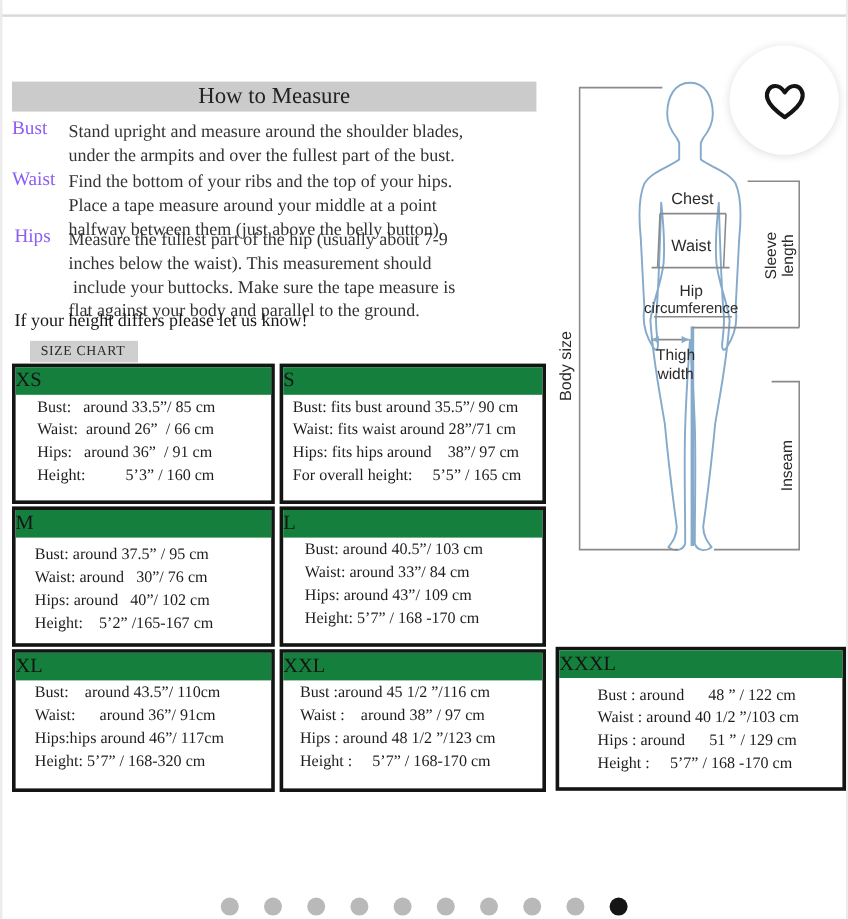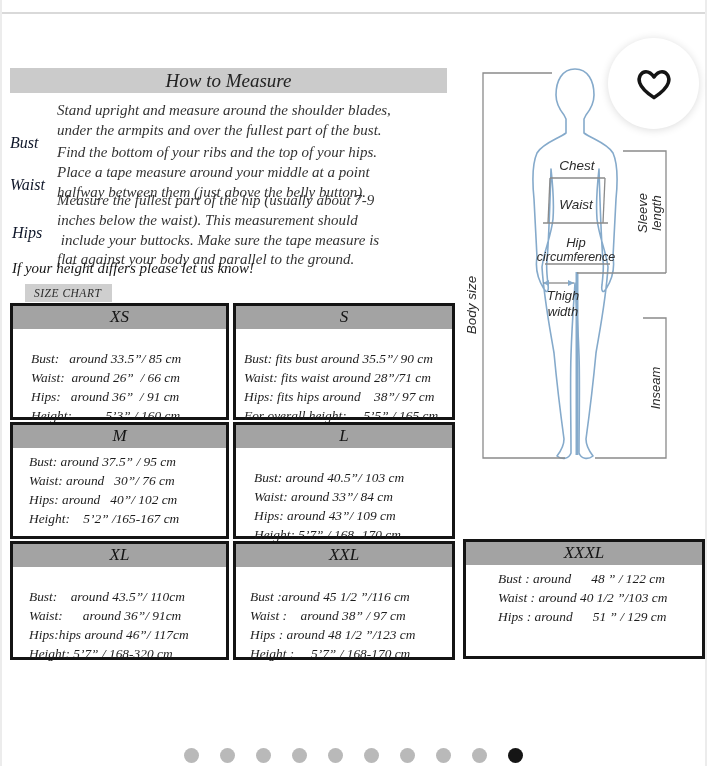--- a/index.html
+++ b/index.html
@@ -1,33 +1,33 @@
 <!DOCTYPE html>
 <html><head>
 <meta charset="utf-8">
 <style>
   html,body{margin:0;padding:0;background:#fff;}
   #stage{position:relative;width:707px;height:766px;background:#ffffff;overflow:hidden;
-         font-family:"Liberation Serif",serif;color:#1f1f1f;font-style:italic;}
+         font-family:"Liberation Serif",serif;color:#1f1f1f;}
   .top-divider{position:absolute;left:0;top:12px;width:707px;height:2px;background:#d9d9d9;}
   .edge{position:absolute;top:0;width:2px;height:766px;background:#ececec;}
 
   
   .htm-band{position:absolute;left:10px;top:68px;width:437px;height:25px;background:#cbcbcb;
             text-align:center;font-size:19px;line-height:25px;color:#222;}
-  .term{position:absolute;left:10px;font-size:16px;color:#0f172a;margin-top:35px;}
+  .term{position:absolute;left:10px;font-size:16px;color:#8b5cf6;}
   .desc{position:absolute;left:57px;font-size:15px;line-height:1.32;color:#333;white-space:pre-wrap;}
   .note{position:absolute;left:12px;top:260px;font-size:15px;color:#141414;}
   .size-chart-chip{position:absolute;left:25px;top:284px;background:#cfcfcf;color:#2b2b2b;
             font-size:11.5px;letter-spacing:.5px;padding:3px 11px 3px 9px;}
 
   
   .size-table{position:absolute;border:3px solid #141414;background:#fff;box-sizing:border-box;}
-  .st-header{background:#a3a3a3;text-align:center;font-size:17px;padding:1px 0 2px;color:#141414;}
-  .st-body{padding-top:20px;}
+  .st-header{background:#15803d;font-size:17px;padding:1px 0 2px;color:#141414;}
+  .st-body{padding-top:0;}
   .st-row{font-size:13.4px;line-height:19px;white-space:pre;color:#1d1d1d;}
 
   
   .heart-btn{position:absolute;left:608px;top:38px;width:91px;height:91px;border-radius:50%;
              background:#fff;box-shadow:0 1px 8px rgba(0,0,0,.14);border:none;cursor:pointer;
              display:flex;align-items:center;justify-content:center;}
 
   
   .diagram{position:absolute;left:455px;top:55px;width:250px;height:490px;}
   .dg-label{font-family:"Liberation Sans",sans-serif;fill:#2b2b2b;}
@@ -125,20 +125,21 @@
       <div class="st-row">Height :     5’7” / 168-170 cm</div>
     </div>
   </div>
 
   <div class="size-table" style="left:463px;top:539px;width:242px;height:120px">
     <div class="st-header">XXXL</div>
     <div class="st-body" style="padding-left:32px;padding-top:4px">
       <div class="st-row">Bust : around      48 ” / 122 cm</div>
       <div class="st-row">Waist : around 40 1/2 ”/103 cm</div>
       <div class="st-row">Hips : around      51 ” / 129 cm</div>
+      <div class="st-row">Height :     5’7” / 168 -170 cm</div>
     </div>
   </div>
 
   <svg class="diagram" viewBox="0 0 250 490">
 
     <path d="M 120,14
          C 133,14 139,26 139,40 C 139,49 135,55 131,60 L 129,64 L 129,78
          C 137,84 152,88 158,98 C 162,107 163,124 161,144
          C 160,166 159,186 158,202 C 160,214 156,226 151,234
          C 148,239 146,236 147,230 C 148,221 149,212 148,206

